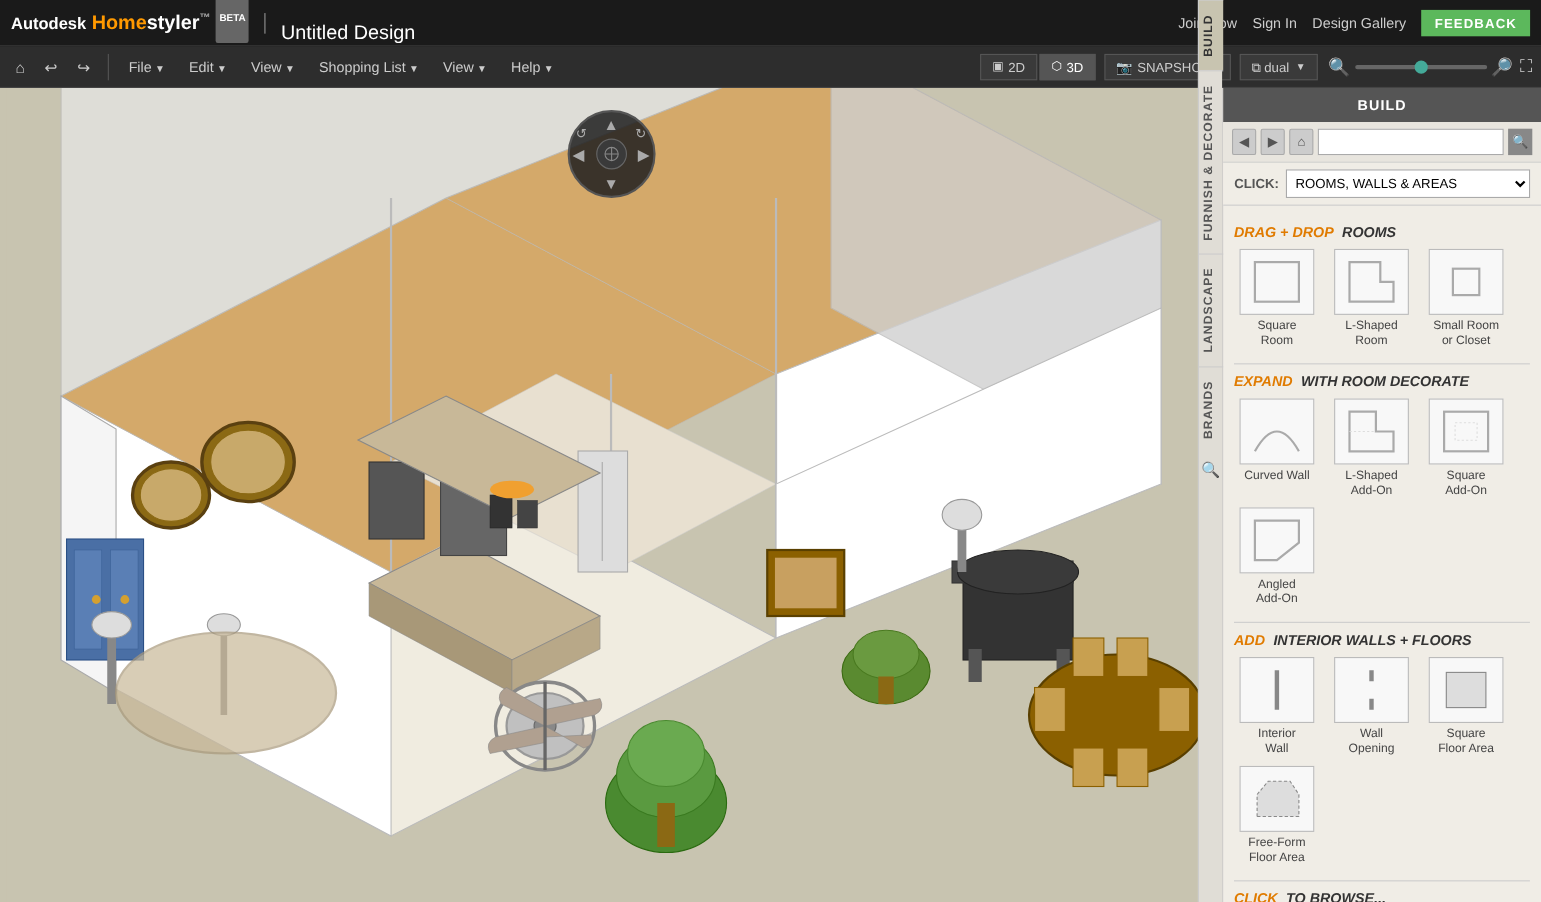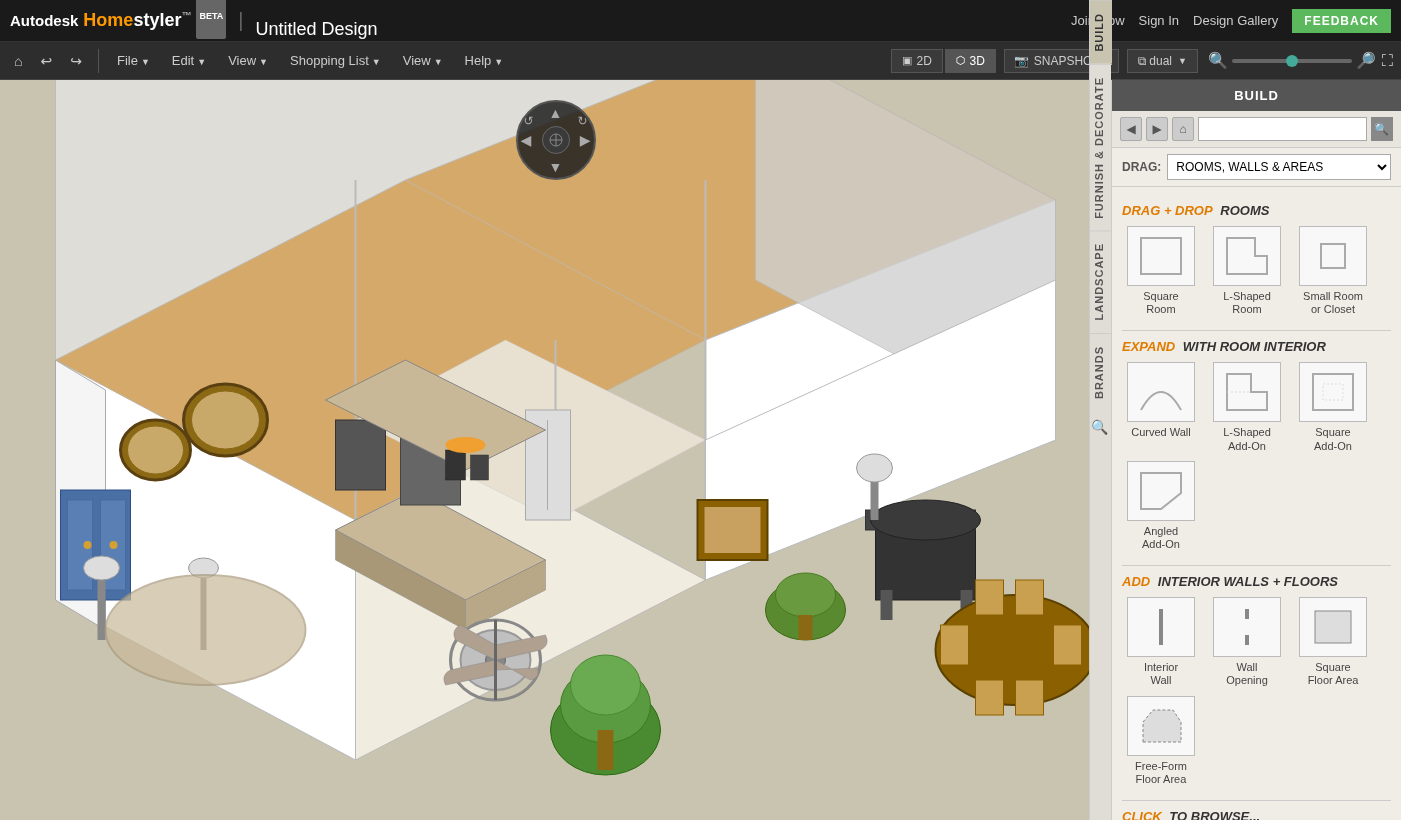--- a/index.html
+++ b/index.html
@@ -607,21 +607,21 @@
 
     <div id="panel-nav">
       <button class="panel-nav-btn">◀</button>
       <button class="panel-nav-btn">▶</button>
       <button class="panel-nav-btn">⌂</button>
       <input type="text" id="panel-search" style="">
       <button id="panel-search-btn">🔍</button>
     </div>
 
     <div id="show-row">
-      <span id="show-label">DRAG:</span>
+      <span id="show-label">CLICK:</span>
       <select id="show-select">
         <option>ROOMS, WALLS &amp; AREAS</option>
         <option>EVERYTHING</option>
         <option>ROOMS ONLY</option>
       </select>
     </div>
 
     <div id="panel-content">
 
       <div class="section-header">
@@ -652,21 +652,21 @@
               </svg>
           </div>
           <span class="card-label">Small Room<br>or Closet</span>
         </div>
       </div>
 
       <div class="section-divider"></div>
 
       <div class="section-header">
         <span class="orange">EXPAND</span>&nbsp;
-        <span class="dark">WITH ROOM INTERIOR</span>
+        <span class="dark">WITH ROOM DECORATE</span>
       </div>
       <div class="cards-grid">
         <div class="room-card">
           <div class="card-icon">
             <svg width="52" height="44" viewBox="0 0 52 44">
               <path d="M6,40 Q26,4 46,40" fill="none" stroke="#aaa" stroke-width="2"></path>
             </svg>
           </div>
           <span class="card-label">Curved Wall</span>
         </div>

